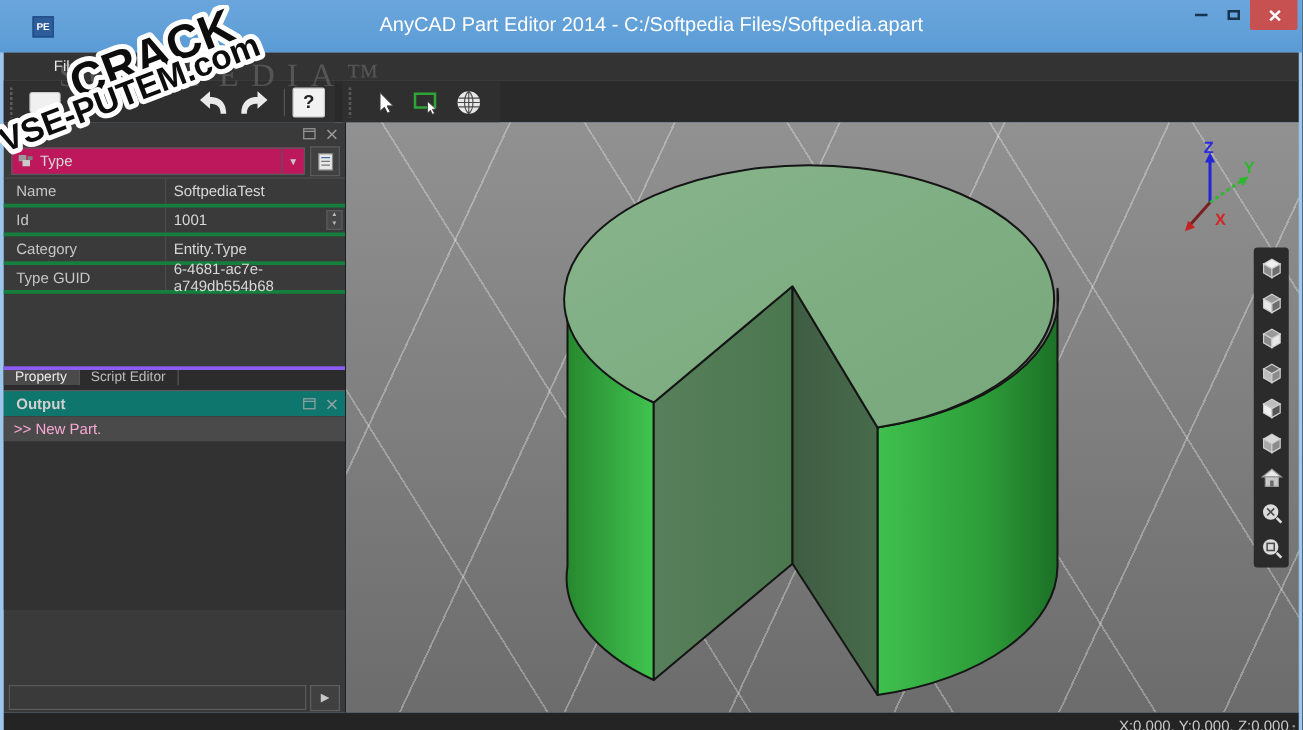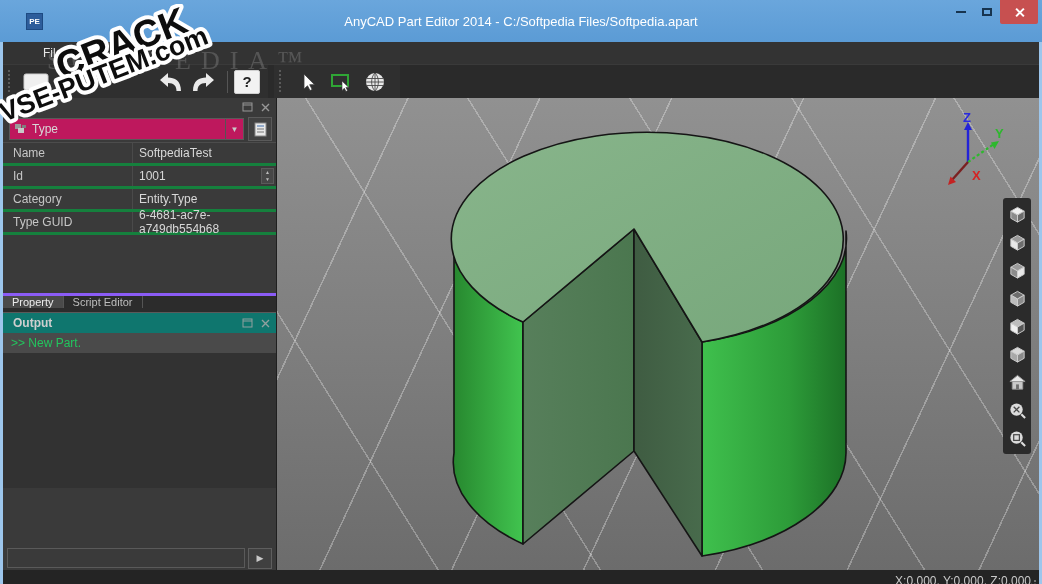--- a/index.html
+++ b/index.html
@@ -3,21 +3,21 @@
 <meta charset="utf-8">
 <style>
   * { margin:0; padding:0; box-sizing:border-box; }
   html,body { background:#1e1e1e; }
   body { font-family:"Liberation Sans", sans-serif; }
   .window{ position:relative; width:1042px; height:584px; background:#9dc6ec; overflow:hidden; }
 
   
   .titlebar{ position:relative; height:42px; background:linear-gradient(180deg,#6aa6dc,#5b9bd5); display:flex; align-items:center; }
   .app-icon{ width:17px; height:17px; margin-left:26px; background:#2d5d9b; border:1px solid #1d4a82; color:#fff; font-size:8px; font-weight:bold; display:flex; align-items:center; justify-content:center; }
-  .title-text{ position:absolute; left:0; right:0; text-align:center; color:#fff; font-size:13px; }
+  .title-text{ position:absolute; left:0; right:0; text-align:center; color:#fff; font-size:16px; }
   .win-controls{ position:absolute; right:4px; top:0; height:24px; display:flex; }
   .win-btn{ width:26px; height:24px; display:flex; align-items:center; justify-content:center; }
   .glyph-min{ width:10px; height:2px; background:#17344f; }
   .glyph-max{ width:10px; height:8px; border:2px solid #17344f; background:transparent; }
   .win-close{ width:38px; background:#c75050; border-radius:0 0 2px 2px; }
   .glyph-x{ position:relative; width:11px; height:11px; }
   .glyph-x::before,.glyph-x::after{ content:""; position:absolute; left:5px; top:0; width:2px; height:11px; background:#fff; }
   .glyph-x::before{ transform:rotate(45deg);} .glyph-x::after{ transform:rotate(-45deg);}
 
   
@@ -58,21 +58,21 @@
 
   .panel-spacer{ flex:1; }
 
   .tabbar{ height:19px; background:#2c2c2c; display:flex; align-items:flex-start; border-top:3px solid #8b5cf6; }
   .tab{ font-size:11px; padding:0 9px; display:flex; align-items:center; color:#bdbdbd; border-right:1px solid #555; }
   .tab.active{ background:#4a4a4a; color:#ececec; }
 
   .output-head{ height:21px; background:#0f766e; border-top:1px solid #5a5a5a; display:flex; align-items:center; padding:0 6px 0 10px; color:#cfcfcf; font-size:12px;font-weight:bold; }
   .output-head .spacer{ flex:1; }
   .output-body{ height:155px; background:#323232; overflow:hidden; }
-  .output-line{ height:20px; background:#4a4a4a; color:#22c55e; font-size:12px; display:flex; align-items:center; padding-left:8px; }
+  .output-line{ height:20px; background:#4a4a4a; color:#f9a8d4; font-size:12px; display:flex; align-items:center; padding-left:8px; }
   .output-rest{ flex:1; }
   .cmd-row{ height:24px; display:flex; align-items:center; gap:3px; padding:1px 4px; }
   .cmd-input{ flex:1; height:20px; background:#3a3a3a; border:1px solid #5a5a5a; color:#ddd; font-size:12px; padding:0 4px; outline:none; }
   .run-btn{ width:24px; height:21px; background:#404040; border:1px solid #5e5e5e; color:#c9c9c9; font-size:9px; display:flex; align-items:center; justify-content:center; }
 
   
   .viewport{ position:relative; flex:1; overflow:hidden;
     background:
       repeating-linear-gradient(115deg, transparent 0 118px, rgba(255,255,255,.30) 118px 119.5px),
       repeating-linear-gradient(58deg, transparent 0 136px, rgba(255,255,255,.28) 136px 137.5px),

